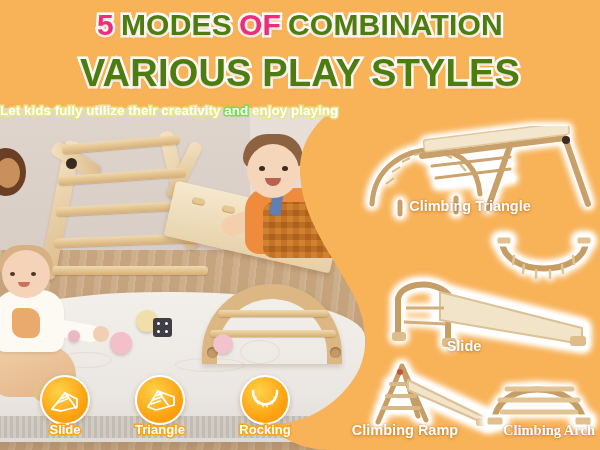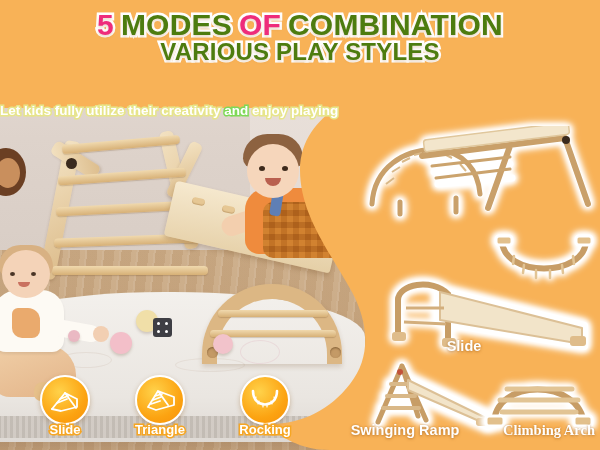--- a/index.html
+++ b/index.html
@@ -142,21 +142,21 @@
   .headline{
     position:absolute; top:10px; left:0; width:600px; text-align:center;
     z-index:20; line-height:1.0;
   }
   .hl-line{
     font-family:"Liberation Sans", sans-serif;
     font-weight:bold; font-size:30px; letter-spacing:.2px;
     -webkit-text-stroke:5px #fff; paint-order:stroke fill;
     text-shadow:0 2px 3px rgba(180,120,60,.28);
   }
-  .hl-line.l2{ font-size:24px; margin-top:0; }
+  .hl-line.l2{ font-size:38px; margin-top:14px; }
   .hl-orange{ color:#4d7c0f; }
   .hl-pink{ color:#EE2C7B; }
   .subtitle{
     position:absolute; top:103px; left:0; width:600px; z-index:20;
     font-size:13.5px; font-weight:bold; color:#ffffff;
     -webkit-text-stroke:3px #e7e58a; paint-order:stroke fill;
   }
   .sub-green{ color:#ffffff; -webkit-text-stroke:3px #7ed957; paint-order:stroke fill;}
 
   
@@ -326,20 +326,21 @@
     </g>
     <g stroke="#C9A06A" stroke-width="6" fill="none" stroke-linejoin="round" stroke-linecap="round">
       <path d="M62,30 L205,12 L228,78 M150,20 L128,82"></path>
     </g>
     <rect x="64" y="14" width="146" height="12" rx="3" fill="#F3E6CC" stroke="#E0C79C" stroke-width="1.5" transform="rotate(-7 64 20)"></rect>
     <g stroke="#CBA36D" stroke-width="3" fill="none" stroke-linecap="round">
       <path d="M72,40 L150,31 M76,52 L150,43"></path>
     </g>
     <circle cx="206" cy="14" r="4" fill="#3A2A1D"></circle>
   </svg>
+  <div class="prod-label" style="left:470px;top:198px;transform:translateX(-50%);">Climbing Triangle</div>
 
   <svg class="prod halo" style="left:492px;top:234px;width:104px;height:52px;" viewBox="0 0 104 52">
     <path d="M10,6 C10,44 94,44 94,6" stroke="#fff" stroke-width="9" fill="none" stroke-linecap="round"></path>
     <path d="M10,6 C10,44 94,44 94,6" stroke="#C79D66" stroke-width="6" fill="none" stroke-linecap="round"></path>
     <g stroke="#E2C494" stroke-width="2.5" fill="none" stroke-linecap="round">
       <path d="M22,22 L21,30 M32,31 L31,39 M44,36 L44,44 M58,36 L58,44 M70,31 L71,39 M81,22 L82,30"></path>
     </g>
     <rect x="4" y="2" width="16" height="9" rx="3" fill="#E2C08C" stroke="#fff" stroke-width="3"></rect>
     <rect x="84" y="2" width="16" height="9" rx="3" fill="#E2C08C" stroke="#fff" stroke-width="3"></rect>
   </svg>
@@ -369,21 +370,21 @@
     <g stroke="#C79D66" stroke-width="5" fill="none" stroke-linejoin="round" stroke-linecap="round">
       <path d="M22,62 L46,6 L70,60 M46,6 L62,56"></path>
     </g>
     <g stroke="#D9B888" stroke-width="4" fill="none" stroke-linecap="round">
       <path d="M27,48 L63,48 M31,36 L59,36 M35,24 L55,24"></path>
     </g>
     <polygon points="52,20 130,58 130,64 52,30" fill="#F2E4C9" stroke="#DCC096" stroke-width="2" stroke-linejoin="round"></polygon>
     <circle cx="44" cy="12" r="3" fill="#C0392B" opacity=".75"></circle>
     <rect x="120" y="58" width="14" height="8" rx="3" fill="#DFBC8A"></rect>
   </svg>
-  <div class="prod-label" style="left:405px;top:422px;transform:translateX(-50%);">Swinging Ramp</div>
+  <div class="prod-label" style="left:405px;top:422px;transform:translateX(-50%);">Climbing Ramp</div>
 
   <svg class="prod halo" style="left:480px;top:368px;width:120px;height:62px;" viewBox="0 0 120 62">
     <path d="M14,56 C14,10 100,10 104,56" stroke="#fff" stroke-width="9" fill="none" stroke-linecap="round"></path>
     <path d="M14,56 C14,10 100,10 104,56" stroke="#C79D66" stroke-width="6" fill="none" stroke-linecap="round"></path>
     <g stroke="#E2C494" stroke-width="5" fill="none" stroke-linecap="round">
       <path d="M22,44 L96,44 M20,32 L98,32 M27,21 L92,21"></path>
     </g>
     <rect x="6" y="48" width="18" height="10" rx="3" fill="#E2C08C" stroke="#fff" stroke-width="3"></rect>
     <rect x="94" y="48" width="18" height="10" rx="3" fill="#E2C08C" stroke="#fff" stroke-width="3"></rect>
   </svg>

